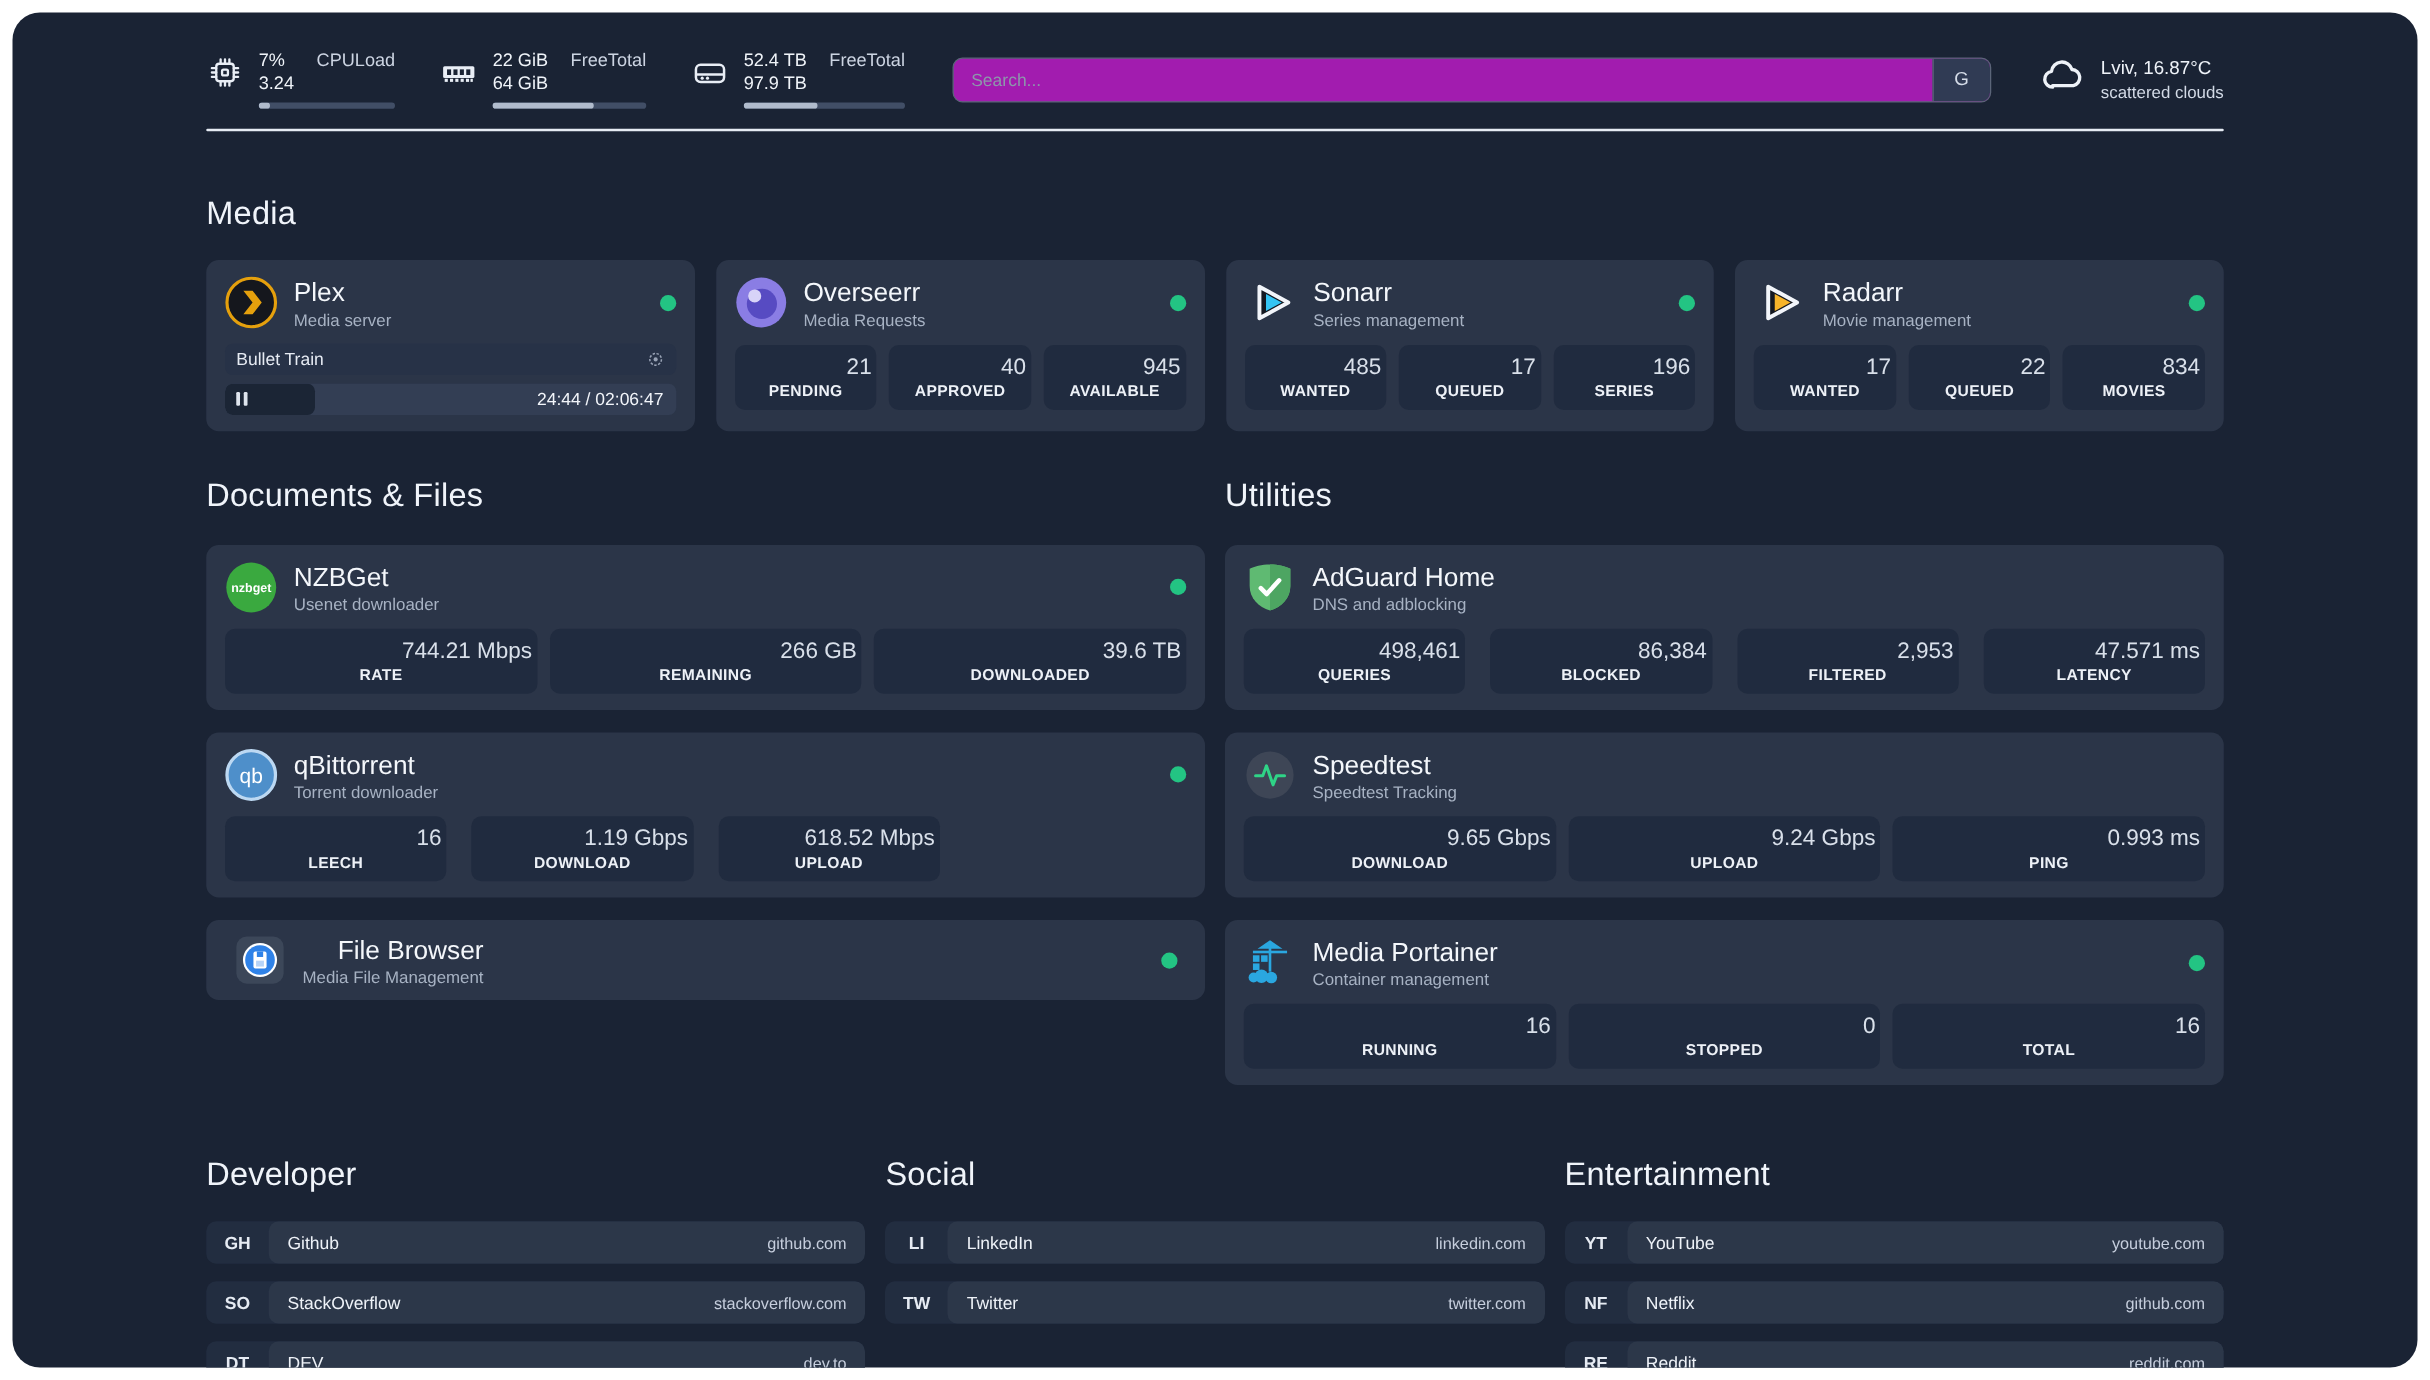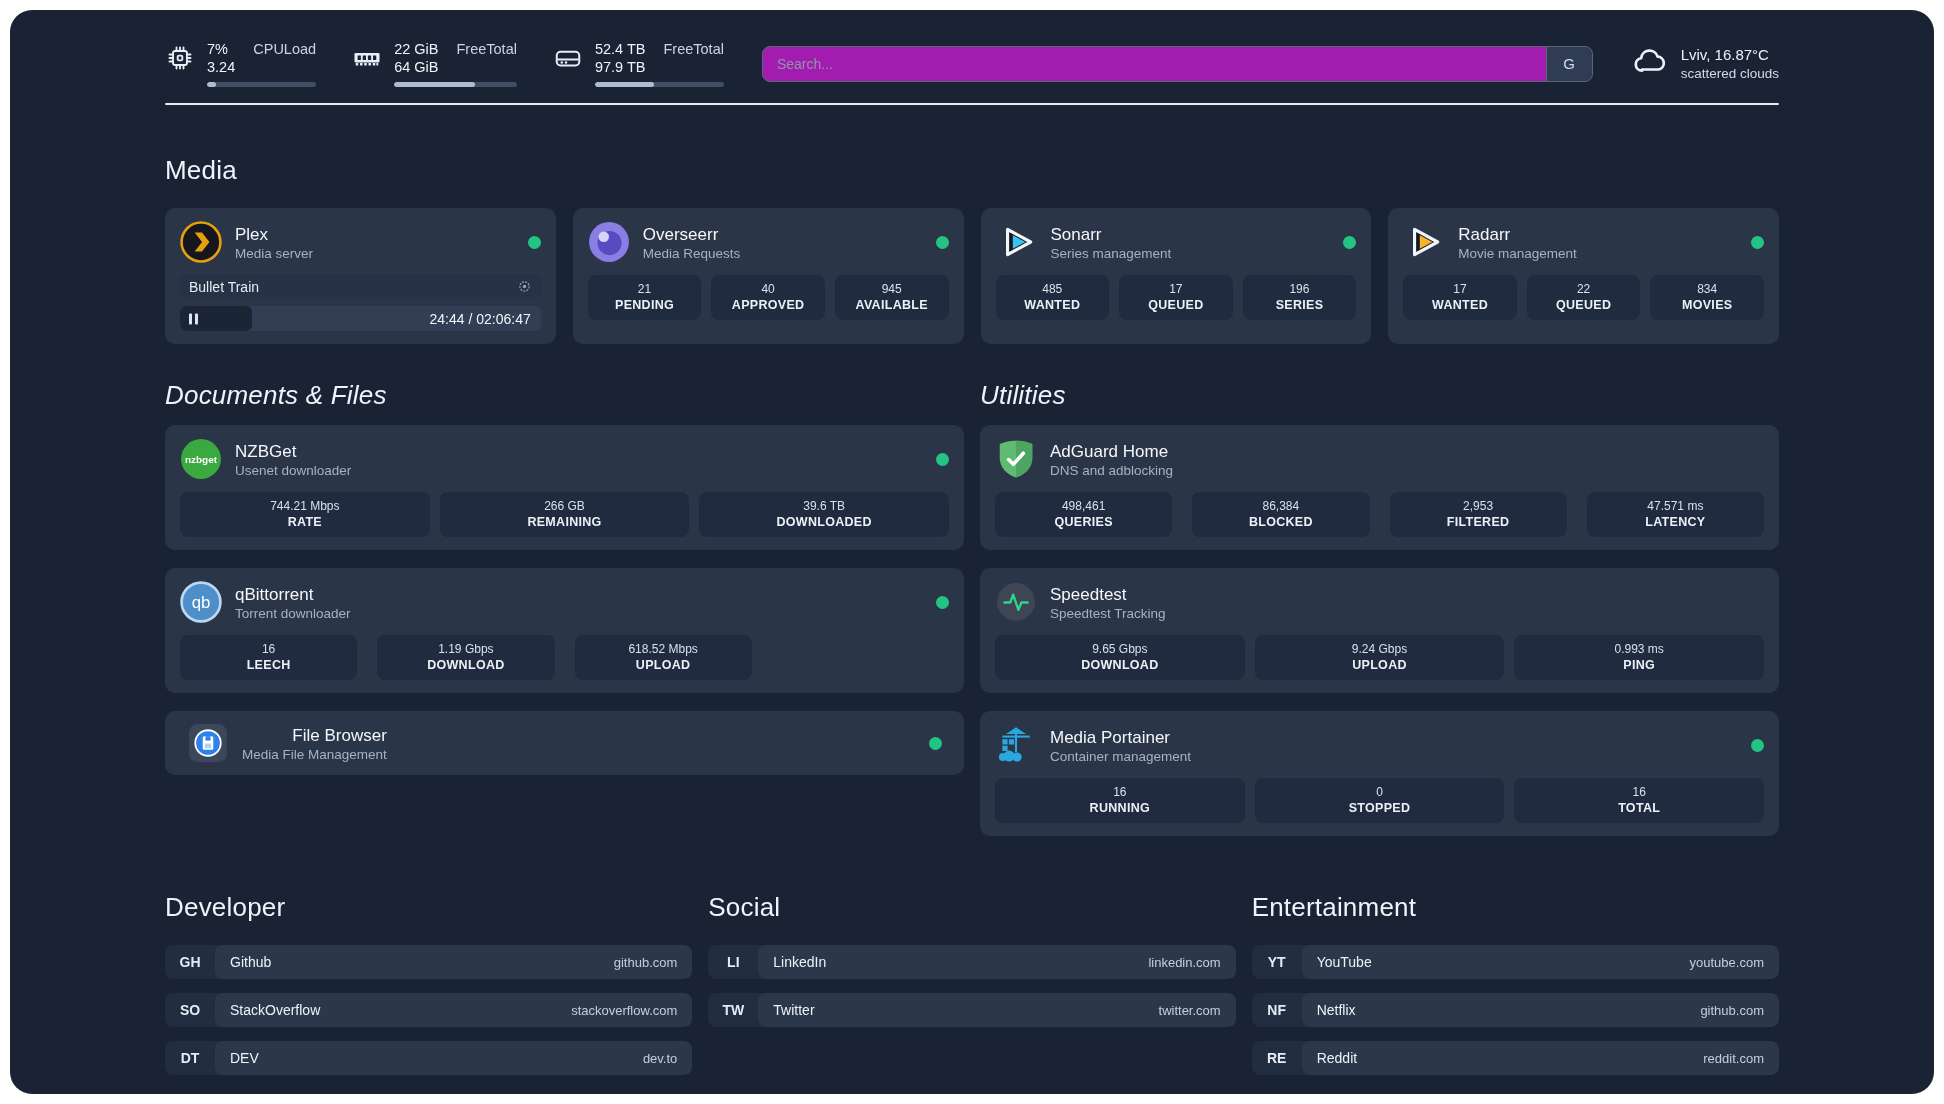--- a/index.html
+++ b/index.html
@@ -31,43 +31,43 @@
   .divider { margin-top:16px; height:2px; background:#e6ebf3; border-radius:1px; }
 
   
   h2.sect { font-size:26px; font-weight:500; color:#f0f4fa; letter-spacing:.2px; }
   .media-sect { margin-top:50px; }
   .media-grid { margin-top:22px; display:grid; grid-template-columns:repeat(4,1fr); gap:17px; }
 
   .card { background:#2b3548; border-radius:10px; padding:13px 15px; }
   .card-head { display:flex; align-items:center; gap:13px; }
   .app-icon { width:42px; height:42px; flex:none; display:flex; align-items:center; justify-content:center; }
-  .titles .t { font-size:17px; font-weight:500; color:#f4f7fb; line-height:1.3; }
+  .titles .t { font-size:21px; font-weight:500; color:#f4f7fb; line-height:1.3; }
   .titles .s { font-size:13.5px; color:#a7b2c3; }
   .dot { margin-left:auto; width:13px; height:13px; border-radius:50%; background:#23c483; flex:none; }
 
   .tiles { display:grid; gap:10px; margin-top:12px; }
   .tiles.c3 { grid-template-columns:repeat(3,1fr); }
   .tiles.c4 { grid-template-columns:repeat(4,1fr);gap:20px; }
   .tile { background:#202b3f; border-radius:8px; padding:7px 4px 8px; text-align:center; }
-  .tile .v { font-size:12px; color:#d9e0ea; }
+  .tile .v { font-size:18px; color:#d9e0ea;text-align:right; }
   .tile .l { font-size:12.5px; font-weight:700; color:#edf1f7; margin-top:2px; letter-spacing:.3px; }
 
   
   .np-row { margin-top:11px; background:#273247; border-radius:6px; height:25px; display:flex; align-items:center; padding:0 9px; font-size:14px; color:#e6ebf3; }
   .np-row .gear { margin-left:auto; display:flex; }
   .progress-row { margin-top:7px; position:relative; background:#333e54; border-radius:6px; height:25px; display:flex; align-items:center; overflow:hidden; }
   .progress-fill { position:absolute; left:0; top:0; bottom:0; background:#1b2535; border-radius:6px; }
   .pause { position:absolute; left:9px; top:50%; transform:translateY(-50%); display:flex; gap:3px; }
   .pause i { display:block; width:3px; height:11px; background:#dfe5ee; border-radius:1px; }
   .ptime { margin-left:auto; padding-right:10px; font-size:14px; font-weight:500; color:#f2f5fa; position:relative; }
 
   
   .two-col { margin-top:36px; display:grid; grid-template-columns:1fr 1fr; gap:16px; align-items:start; }
-  .two-col .col > h2 { margin-bottom:14px;font-style:italic; }
+  .two-col .col > h2 { margin-bottom:24px; }
   .two-col .card { margin-bottom:18px; }
   .two-col .card:last-child { margin-bottom:0; }
   .card.slim { padding:11px 22px;text-align:right; }
 
   
   .links-grid { margin-top:56px; display:grid; grid-template-columns:repeat(3,1fr); gap:16px; align-items:start; }
   .links-grid h2 { margin-bottom:22px; }
   .link-row { display:flex; align-items:center; background:#222d40; border-radius:8px; height:34px; margin-bottom:14px; overflow:hidden; cursor:pointer; }
   .link-row:last-child { margin-bottom:0; }
   .link-row .abbr { width:50px; text-align:center; font-size:14px; font-weight:600; color:#e6ebf3; flex:none; }

